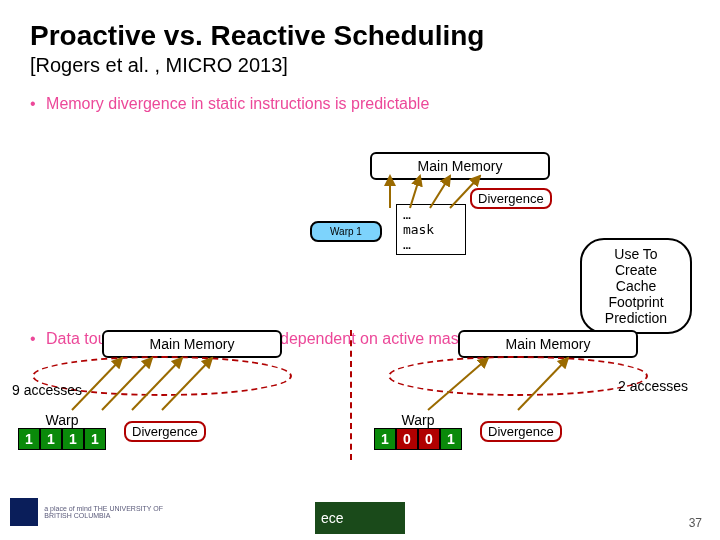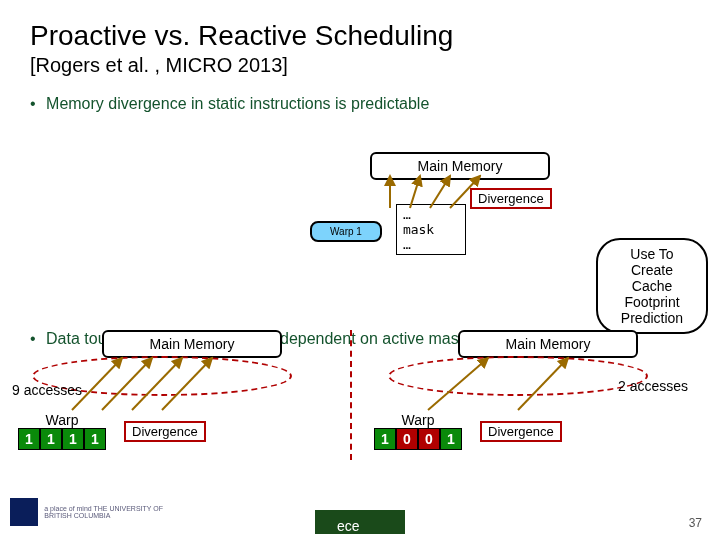--- a/index.html
+++ b/index.html
@@ -1,37 +1,37 @@
 <!DOCTYPE html>
 <html><head>
 <meta charset="utf-8">
 <style>
 *{margin:0;padding:0;box-sizing:border-box}
 body{width:720px;height:540px;font-family:Arial,sans-serif;background:#fff;position:relative;overflow:hidden}
 .slide{padding:20px 30px;position:relative;height:100%}
-.title{font-size:28px;font-weight:400;color:#000;margin-bottom:2px}
+.title{font-size:28px;font-weight:700;color:#000;margin-bottom:2px}
 .citation{font-size:20px;color:#000;margin-bottom:18px}
-.bullet{font-size:16px;color:#14532d;margin-bottom:8px}
+.bullet{font-size:16px;color:#ec4899;margin-bottom:8px}
 .bullet:before{content:"• ";margin-right:6px}
 .box{border:2px solid #000;border-radius:6px;background:#fff;text-align:center;display:inline-block;padding:4px 10px;font-size:14px}
 .main-mem{width:180px}
 .warp-box{border:2px solid #000;border-radius:8px;background:#7dd3fc;padding:3px 18px;font-size:10px;display:inline-block}
-.div-lbl{border:2px solid #b00000;border-radius:0;background:#fff;padding:1px 6px;font-size:13px;color:#000;display:inline-block}
+.div-lbl{border:2px solid #b00000;border-radius:8px;background:#fff;padding:1px 6px;font-size:13px;color:#000;display:inline-block}
 .code-box{border:1px solid #000;background:#fff;padding:2px 6px;font-size:13px;font-family:monospace;width:70px}
-.callout{border:2px solid #000;border-radius:24px;background:#fff;padding:6px 18px;font-size:14px;text-align:center;position:absolute;right:12px;top:238px;width:112px}
+.callout{border:2px solid #000;border-radius:24px;background:#fff;padding:6px 18px;font-size:14px;text-align:center;position:absolute;right:28px;top:238px;width:112px}
 .mask{display:flex;gap:0}
 .mask span{width:22px;height:22px;border:1px solid #000;font-size:14px;text-align:center;line-height:20px;font-weight:bold;color:#fff}
 .g{background:#0a8a0a}
 .r{background:#b00000}
 .access-lbl{font-size:14px}
 .ellipse-dash{border:2px dashed #b00000;border-radius:50%;position:absolute}
 .footer{position:absolute;bottom:6px;left:10px;right:10px;height:40px}
 .ubc{position:absolute;left:0;bottom:0;width:160px;height:36px;font-size:8px;color:#5a5a7a}
 .ubc-sq{width:28px;height:28px;background:#0a1e5a;display:inline-block;vertical-align:middle}
-.ece{position:absolute;left:50%;transform:translateX(-50%);bottom:0;width:90px;height:24px;background:#1a4a1a;color:#fff;font-size:14px;text-align:left;line-height:32px;padding-left:22px}
+.ece{position:absolute;left:50%;transform:translateX(-50%);bottom:0;width:90px;height:32px;background:#1a4a1a;color:#fff;font-size:14px;text-align:left;line-height:32px;padding-left:6px}
 .pagenum{position:absolute;right:8px;bottom:4px;font-size:12px;color:#555}
 
 .area1{position:absolute;top:152px;left:50%;transform:translateX(-50px);width:260px}
 .area1 .main-mem{margin-left:60px}
 .area1 .warp-div{display:flex;align-items:center;gap:14px;margin-top:-4px}
 .area1 .code-box{margin-top:-4px}
 
 .bullet2{margin-top:40px;font-size:16px}
 
 .area2{position:absolute;top:330px;left:12px;width:320px}

